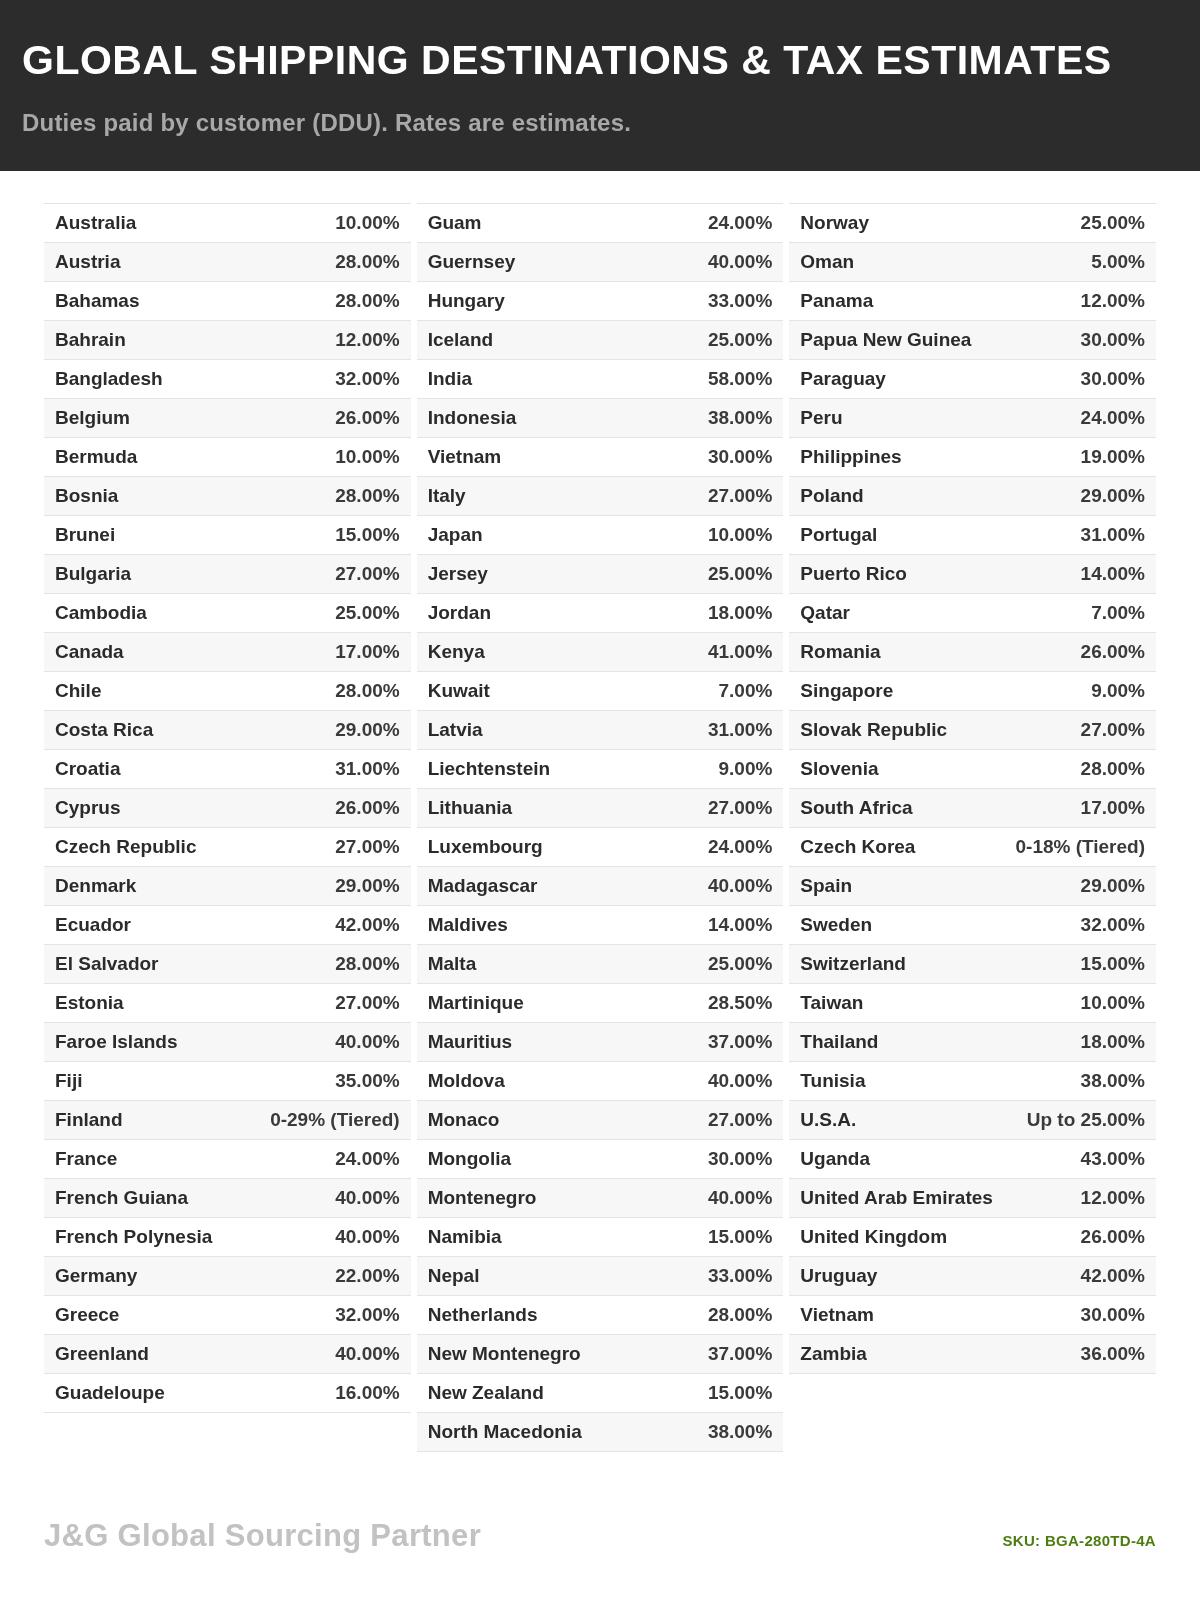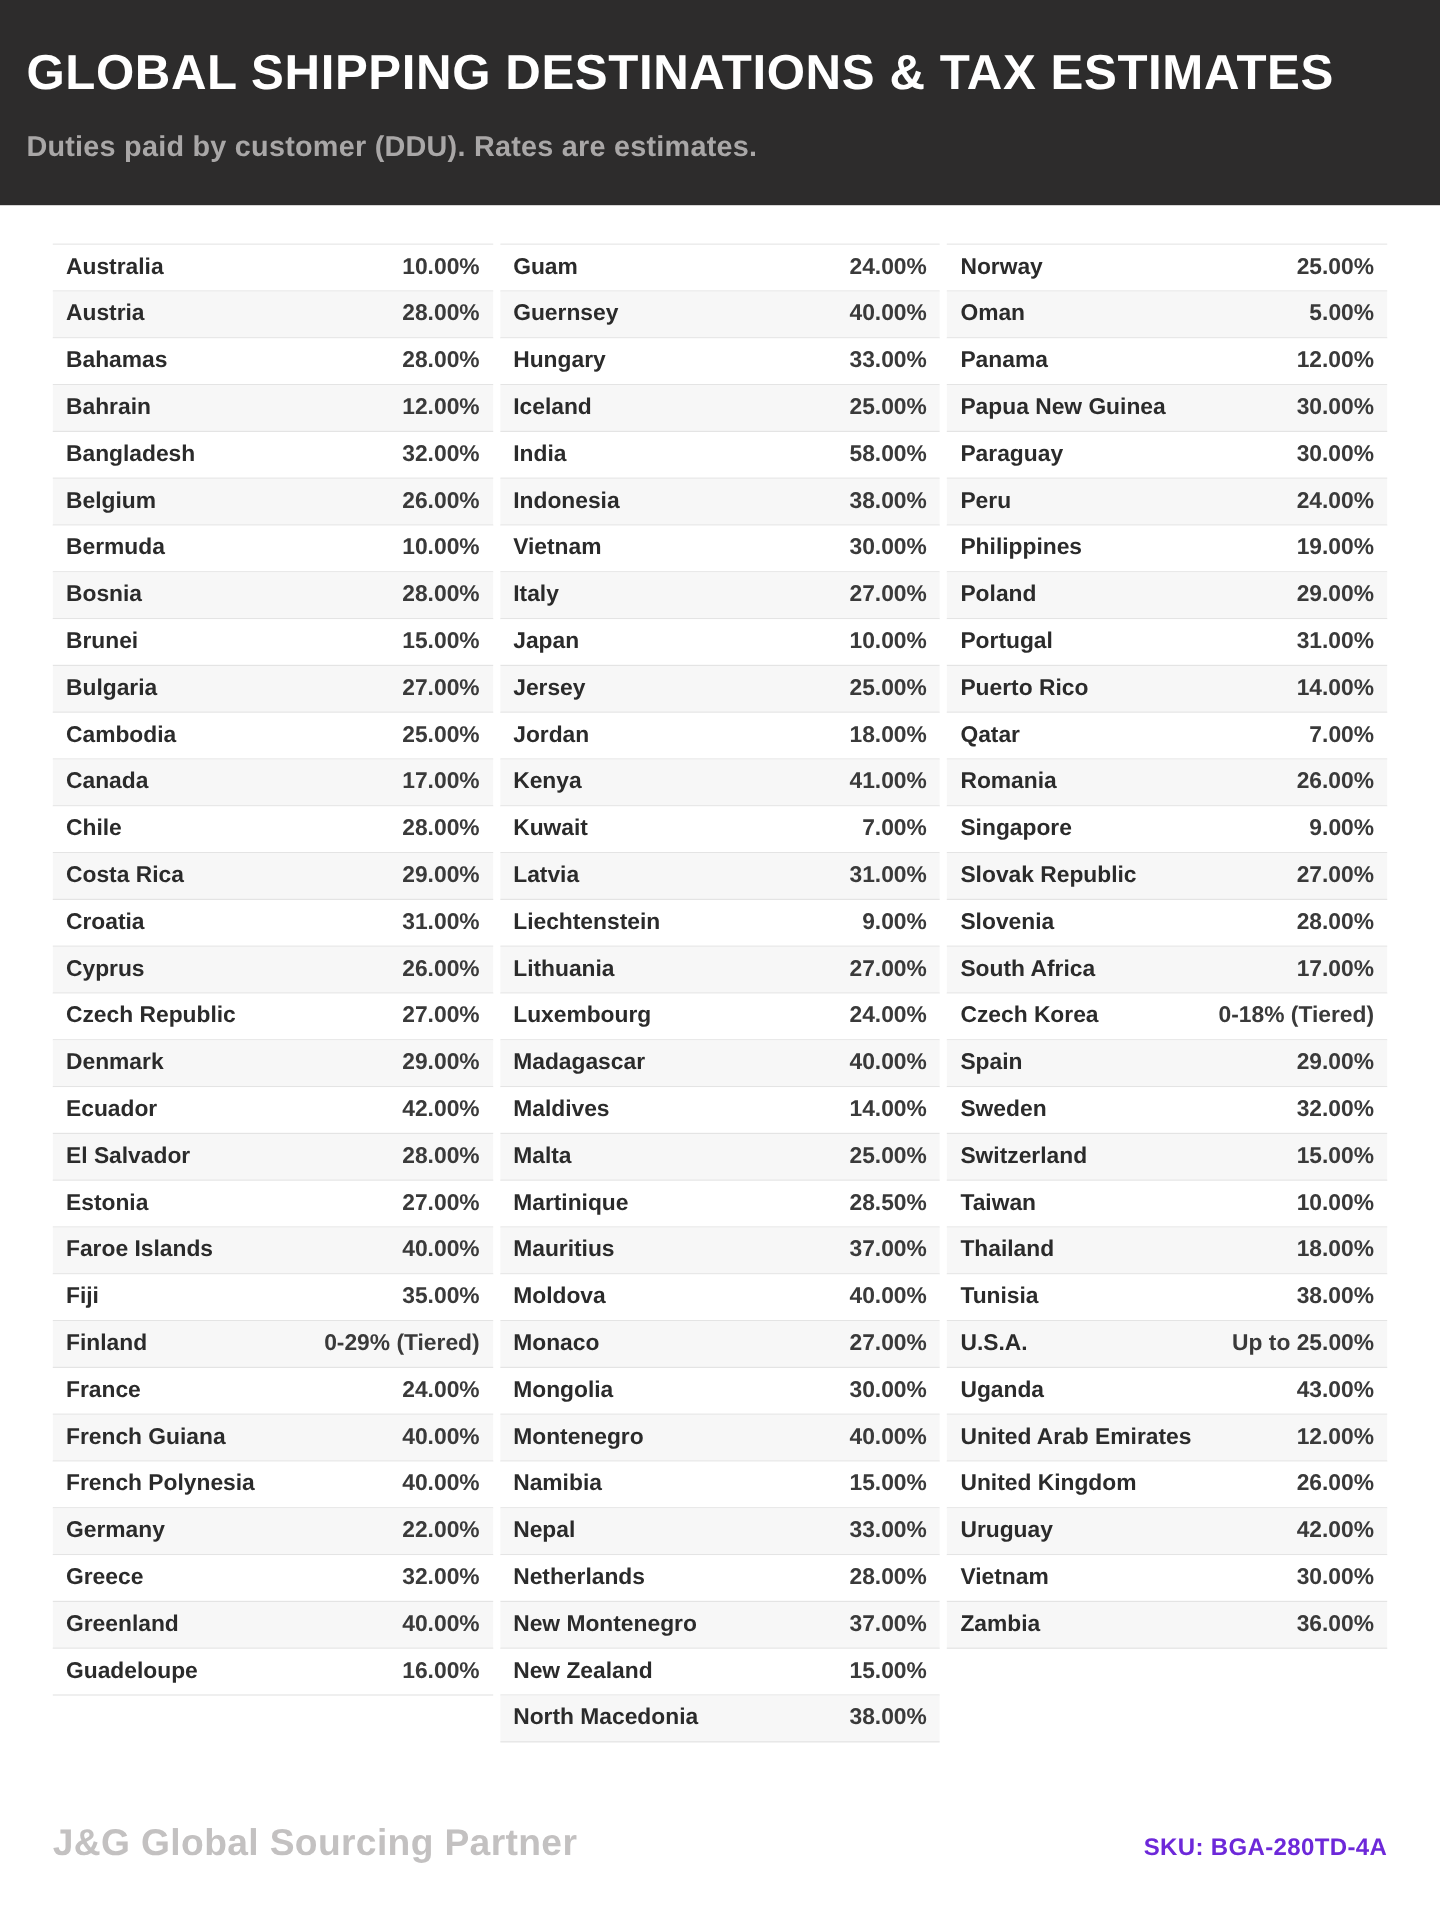--- a/index.html
+++ b/index.html
@@ -81,22 +81,22 @@
     align-items: baseline;
     gap: 48px;
   }
   .brand {
     color: #c3c1c1;
     font-size: 31px;
     font-weight: bold;
     letter-spacing: 0.3px;
   }
   .sku {
-    color: #6d28d9;
-    font-size: 20px;
+    color: #4d7c0f;
+    font-size: 15px;
     font-weight: bold;
     letter-spacing: 0.3px;
   }
 </style>
 </head>
 <body>
 
 <div class="page">
 
   <header class="header">

